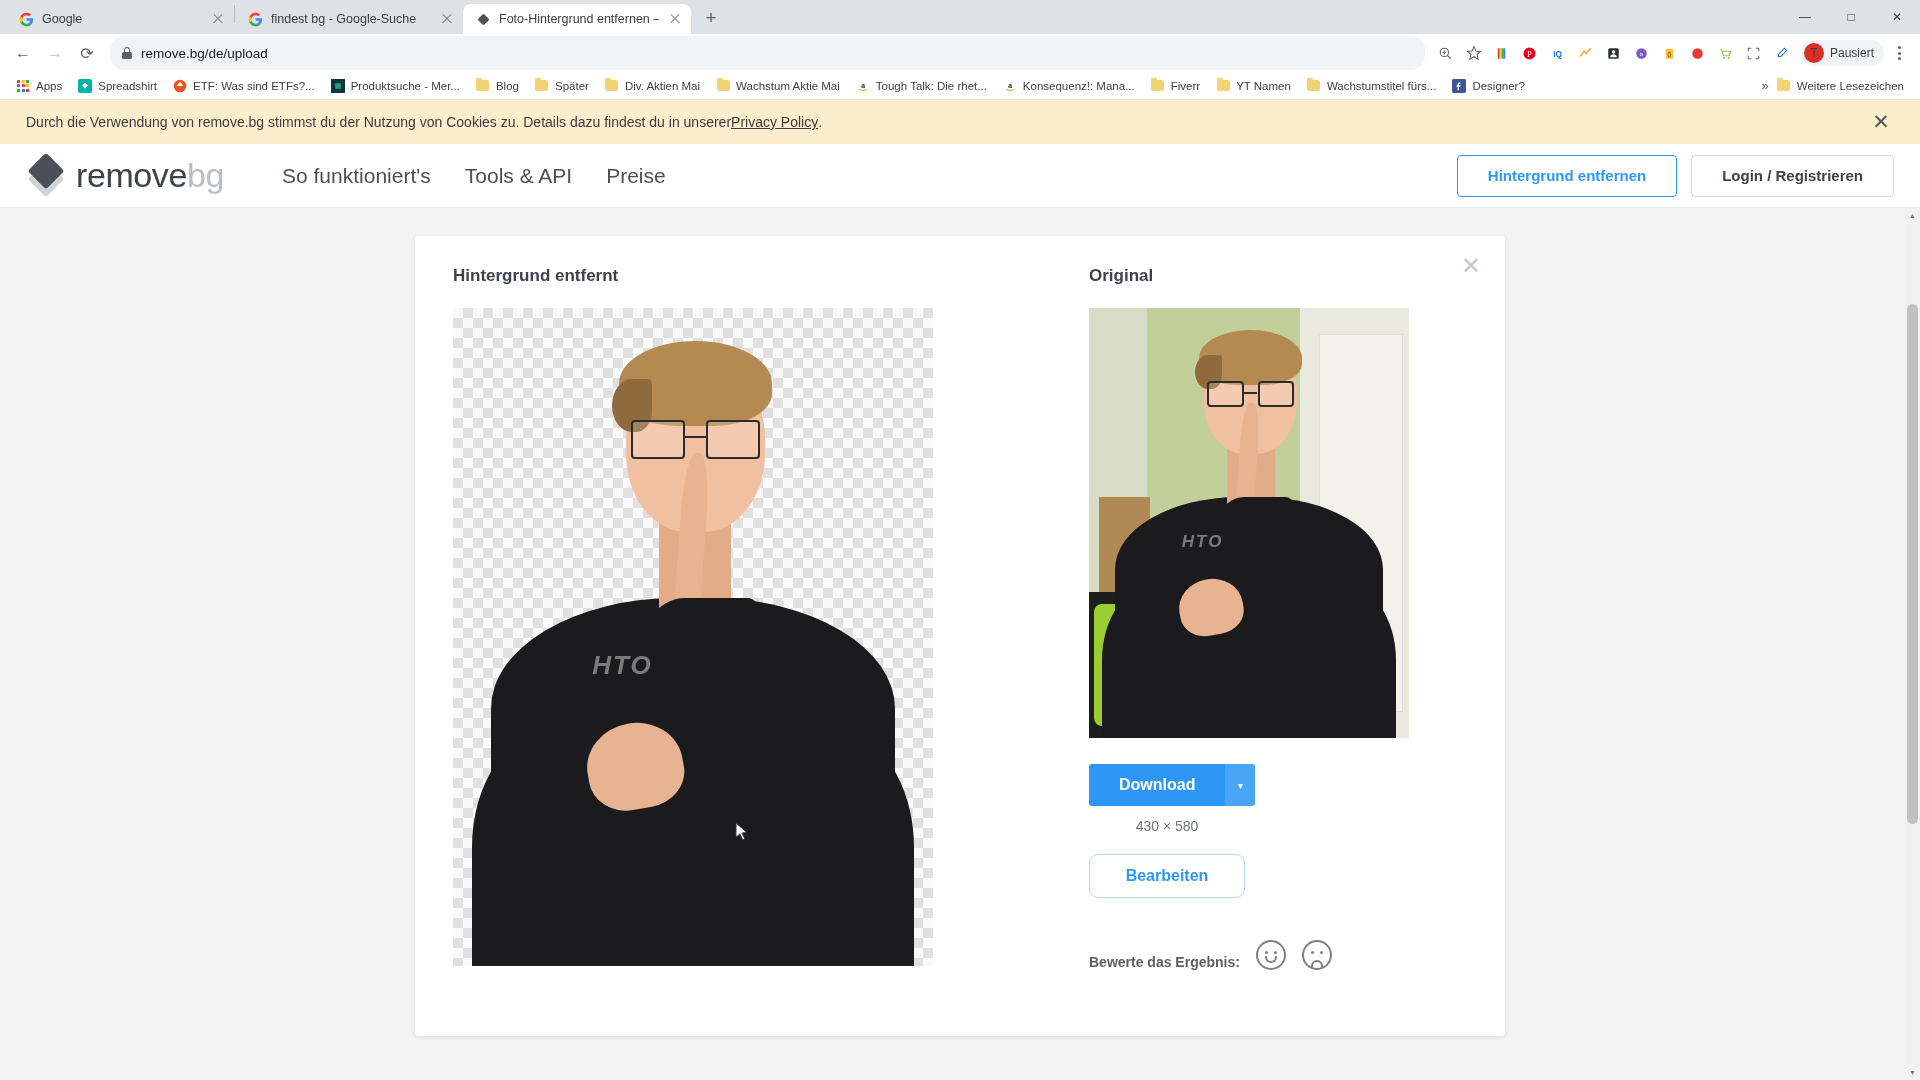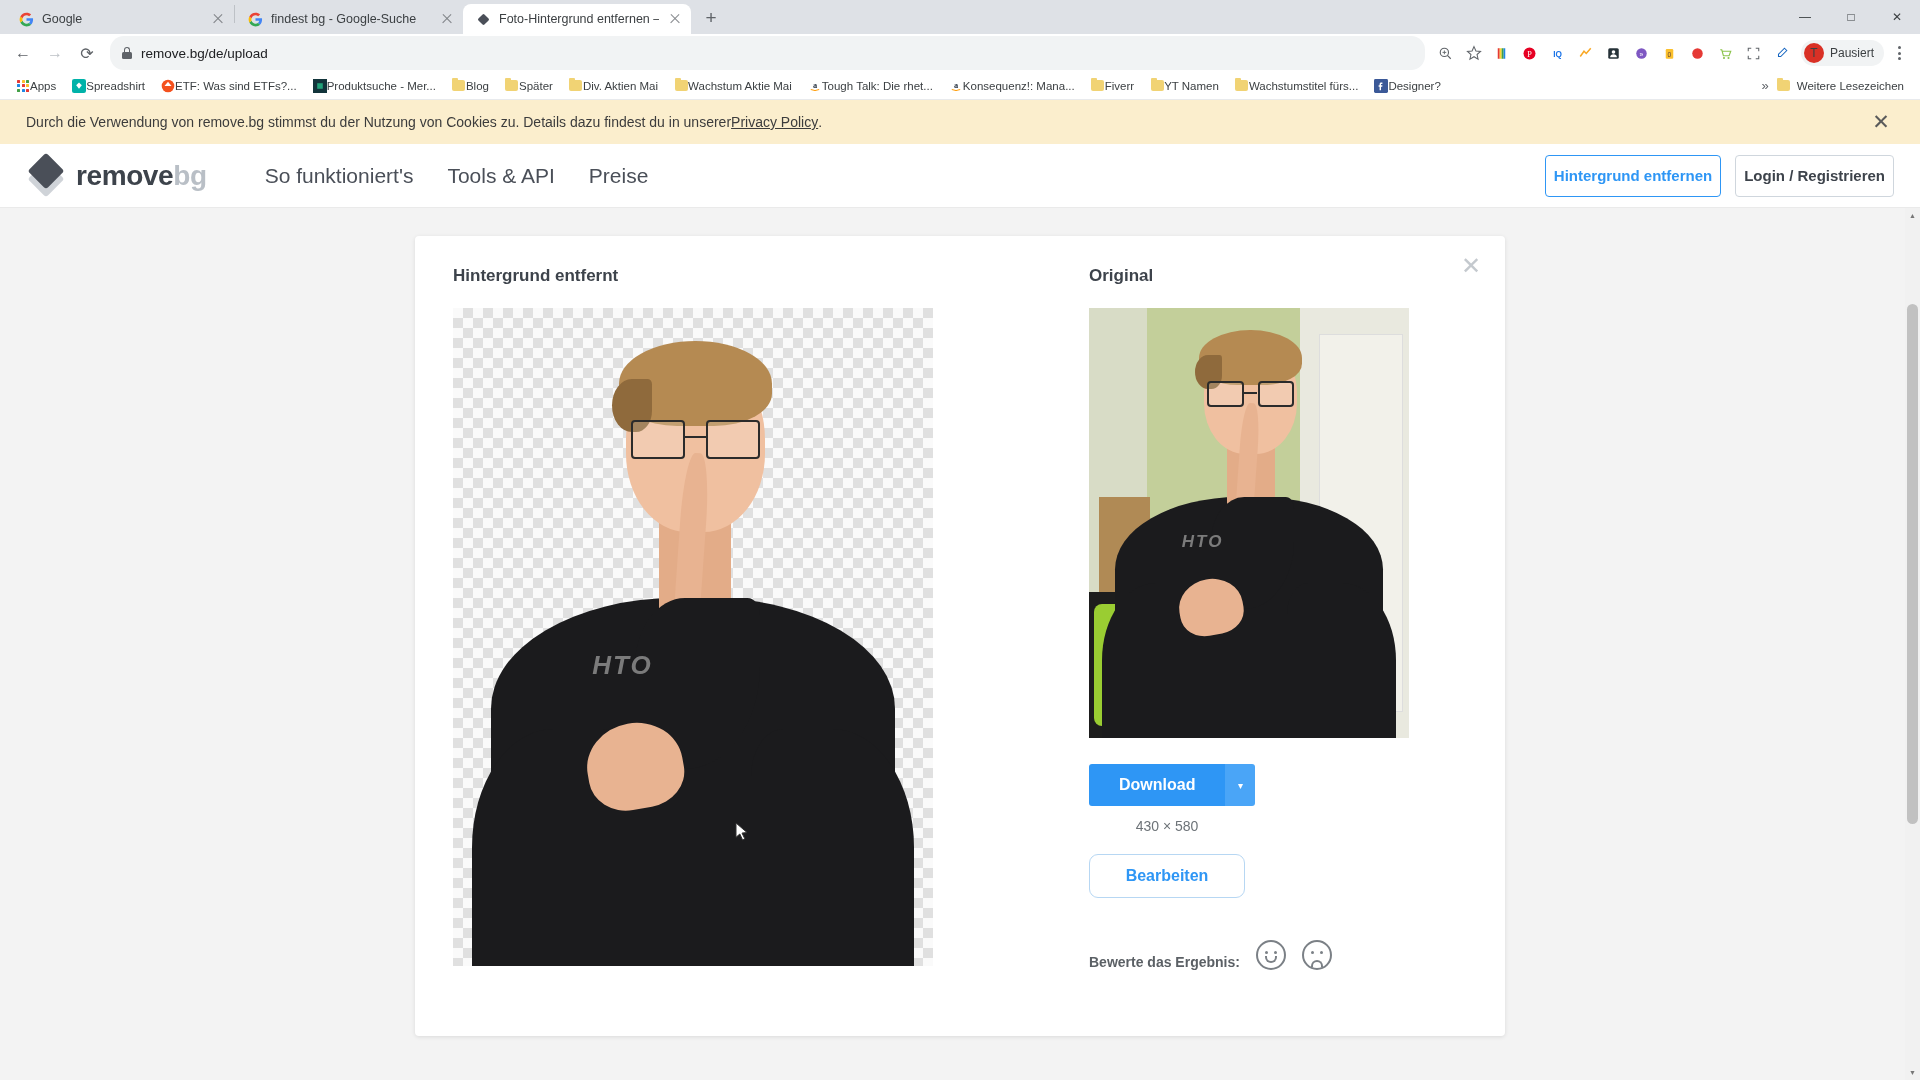--- a/index.html
+++ b/index.html
@@ -71,21 +71,21 @@
   .profile-pill span { font-size:12px; color:#3c4043; }
   .kebab { width:26px; height:26px; display:flex; flex-direction:column; align-items:center; justify-content:center; gap:2.5px; }
   .kebab i { width:3px; height:3px; border-radius:50%; background:#5f6368; display:block; }
 
   
   .bookmarks {
     height: 28px; background:#ffffff; display:flex; align-items:center;
     padding: 0 8px; gap: 0px; border-bottom:1px solid #e8eaed; position:relative;
   }
   .bm {
-    display:flex; align-items:center; padding:3px 8px; border-radius:4px;
+    display:flex; align-items:center; gap:6px; padding:3px 8px; border-radius:4px;
     font-size:11.5px; color:#3c4043; white-space:nowrap;
   }
   .bm-ico { width:14px; height:14px; flex:0 0 14px; display:flex; align-items:center; justify-content:center; font-size:10px; border-radius:2px; }
   .bm-folder { width:13px; height:11px; background:#f1d374; border-radius:1px 2px 2px 2px; position:relative; }
   .bm-folder::before { content:""; position:absolute; top:-2px; left:0; width:6px; height:3px; background:#f1d374; border-radius:1px 1px 0 0; }
   .apps-grid { display:grid; grid-template-columns:repeat(3,3px); grid-template-rows:repeat(3,3px); gap:1.5px; }
   .apps-grid i { width:3px; height:3px; border-radius:.5px; display:block; }
   .chevrons { margin-left:auto; display:flex; align-items:center; gap:10px; }
   .bm-right { display:flex; align-items:center; gap:6px; font-size:11.5px; color:#3c4043; padding:3px 8px; }
 
@@ -104,27 +104,27 @@
 
   .site-header {
     height:64px; background:#fff; display:flex; align-items:center;
     padding: 0 26px; border-bottom:1px solid #eaeaea;
   }
   .logo { display:flex; align-items:center; gap:10px; }
   .logo-mark { width:40px; height:40px; position:relative; }
   .dia { position:absolute; width:26px; height:26px; left:7px; background:#4a4f58; transform:rotate(45deg); border-radius:3px; }
   .dia.back { top:10px; background:#cfd3d8; }
   .dia.front{ top:2px; background:#4a4f58; }
-  .logo-text { font-size:28px; font-weight:700; letter-spacing:-0.4px; color:#3d434b; }
+  .logo-text { font-size:34px; font-weight:400; letter-spacing:-0.4px; color:#3d434b; }
   .logo-text .bg { color:#b9bfc6; }
   .mainnav { display:flex; align-items:center; gap:34px; margin-left:58px; }
   .mainnav a { font-size:21px; color:#4a4f58; text-decoration:none; }
   .header-actions { margin-left:auto; display:flex; align-items:center; gap:14px; }
   .btn-outline {
-    height:42px; padding:0 8px; display:flex; align-items:center; justify-content:center;
+    height:42px; padding:0 30px; display:flex; align-items:center; justify-content:center;
     border:1px solid #cfd6dd; border-radius:4px; background:#fff;
     font-size:15px; font-weight:700; color:#3d434b;
   }
   .btn-outline.accent { border-color:#2e96f5; color:#2e96f5; }
 
   .canvas { background:#f3f3f3; height: calc(100% - 108px); padding-top:28px; overflow:hidden; position:relative; }
   .card {
     width:1090px; margin:0 auto; background:#fff; border-radius:4px;
     box-shadow:0 1px 4px rgba(0,0,0,.10); padding:30px 38px 34px 38px;
     position:relative; height:800px;

